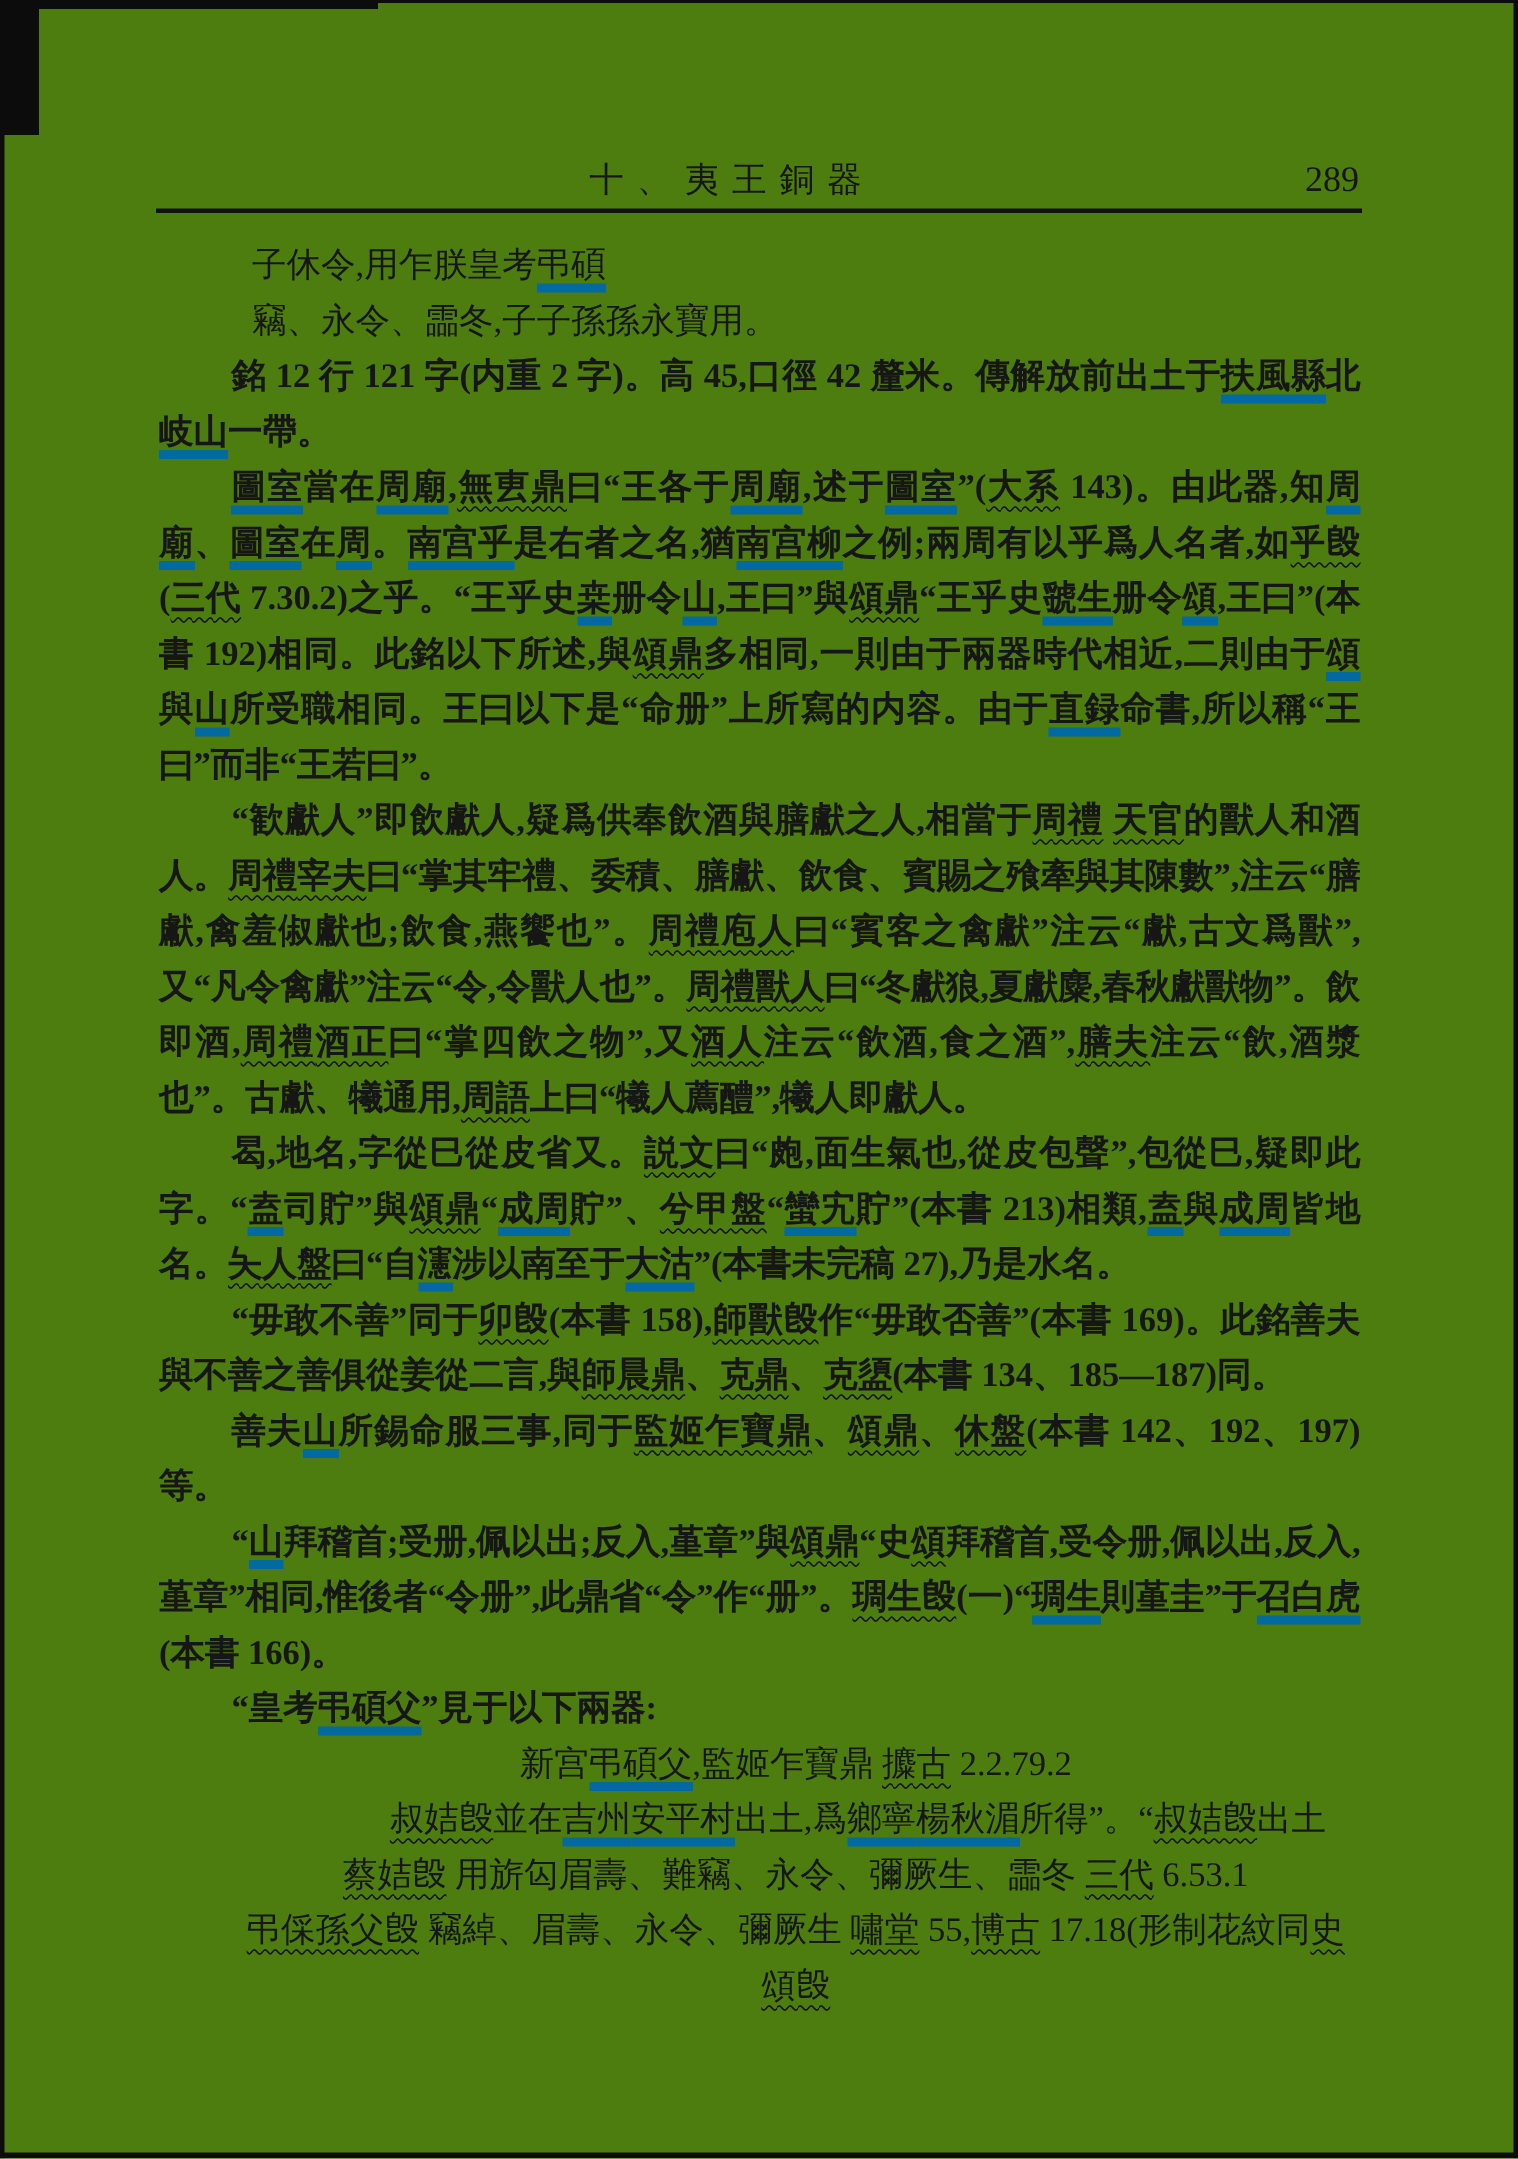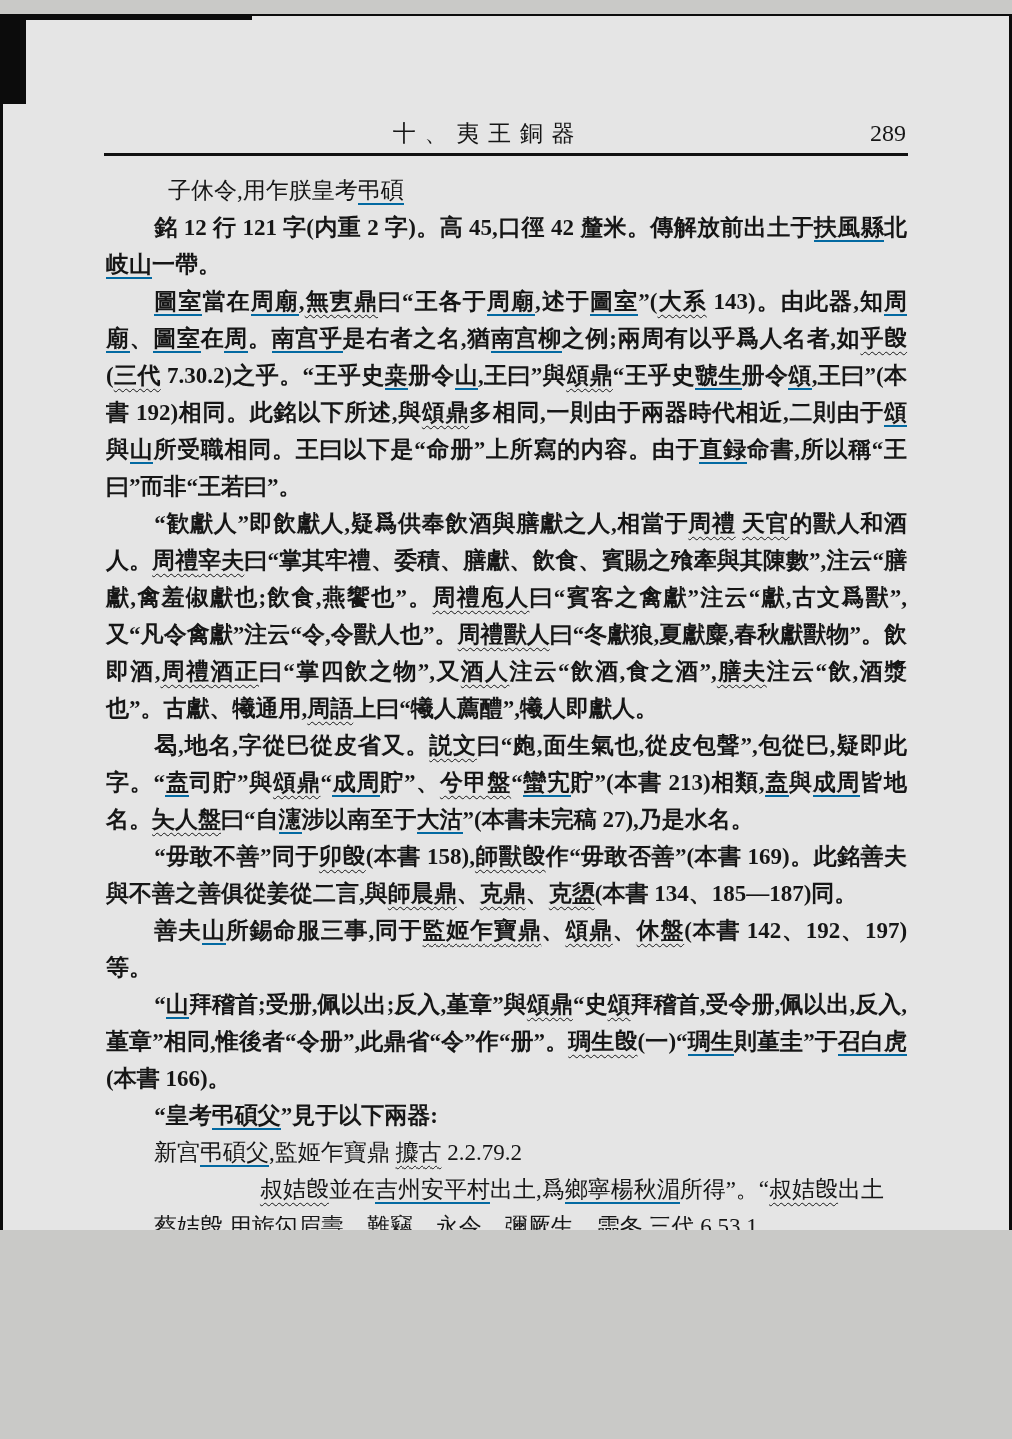--- a/index.html
+++ b/index.html
@@ -1,20 +1,20 @@
 <!DOCTYPE html>
 <html><head>
 <meta charset="utf-8">
 <style>
   html,body{margin:0;padding:0;background:#c9c9c7;}
   .page{
     position:relative;
-    width:1012px;height:1216px;
-    margin:14px auto;
-    background:#e5e5e5;
+    width:1012px;height:1439px;
+    margin:0 auto;
+    background:#4d7c0f;
     overflow:hidden;
     font-family:"Liberation Serif","DejaVu Serif",serif;
     color:#161616;
   }
   
   .edge{position:absolute;background:#0c0c0c;}
   .edge-top{left:0;top:0;width:1012px;height:2px;}
   .edge-bottom{left:0;top:1435px;width:1012px;height:4px;}
   .edge-left{left:0;top:0;width:3px;height:1439px;}
   .edge-right{left:1009px;top:0;width:3px;height:1439px;}
@@ -34,24 +34,24 @@
     background:#111;
   }
 
   .content{
     position:absolute;left:106px;top:158px;width:801px;
     font-size:23px;line-height:37px;
   }
   .blk{margin:0;padding:0;}
   .inscription{margin-left:62px;text-align:left;}
   .para{text-indent:2.1em;text-align:justify;font-weight:bold;}
-  .hang1{margin-left:48px;text-align:left;}
+  .hang1{margin-left:48px;text-align:center;}
   .cont{margin-left:131px;text-align:center;}
 
-  .u-s{border-bottom:2px solid #0369a1;padding-bottom:0px;}
+  .u-s{border-bottom:6px solid #0369a1;padding-bottom:0px;}
   .u-w{text-decoration-line:underline;text-decoration-style:wavy;
        text-decoration-thickness:1px;text-underline-offset:5px;}
 </style>
 </head>
 <body>
 
 <div class="page">
 
   <div class="edge edge-top"></div>
   <div class="edge edge-bottom"></div>
@@ -63,20 +63,21 @@
   <div class="running-head">
     <div class="spacer"></div>
     <span class="head-title">十、夷王銅器</span>
     <div class="spacer"></div>
     <span class="head-page">289</span>
   </div>
   <div class="head-rule"></div>
 
   <div class="content">
       <p class="blk inscription"><span>子休令,用乍朕皇考</span><span class="u-s">弔碩</span></p>
+      <p class="blk inscription"><span>竊、永令、霝冬,子子孫孫永寶用。</span></p>
       <p class="blk para"><span>銘 12 行 121 字(内重 2 字)。高 45,口徑 42 釐米。傳解放前出土于</span><span class="u-s">扶風縣</span><span>北</span><span class="u-s">岐山</span><span>一帶。</span></p>
       <p class="blk para"><span class="u-s">圖室</span><span>當在</span><span class="u-s">周廟</span><span>,</span><span class="u-w">無叀鼎</span><span>曰“王各于</span><span class="u-s">周廟</span><span>,述于</span><span class="u-s">圖室</span><span>”(</span><span class="u-w">大系</span><span> 143)。由此器,知</span><span class="u-s">周廟</span><span>、</span><span class="u-s">圖室</span><span>在</span><span class="u-s">周</span><span>。</span><span class="u-s">南宫乎</span><span>是右者之名,猶</span><span class="u-s">南宫柳</span><span>之例;兩周有以乎爲人名者,如</span><span class="u-w">乎𣪘</span><span>(</span><span class="u-w">三代</span><span> 7.30.2)之乎。“王乎史</span><span class="u-s">桒</span><span>册令</span><span class="u-s">山</span><span>,王曰”與</span><span class="u-w">頌鼎</span><span>“王乎史</span><span class="u-s">虢生</span><span>册令</span><span class="u-s">頌</span><span>,王曰”(本書 192)相同。此銘以下所述,與</span><span class="u-w">頌鼎</span><span>多相同,一則由于兩器時代相近,二則由于</span><span class="u-s">頌</span><span>與</span><span class="u-s">山</span><span>所受職相同。王曰以下是“命册”上所寫的内容。由于</span><span class="u-s">直録</span><span>命書,所以稱“王曰”而非“王若曰”。</span></p>
       <p class="blk para"><span>“歓獻人”即飲獻人,疑爲供奉飲酒與膳獻之人,相當于</span><span class="u-w">周禮</span><span> </span><span class="u-w">天官</span><span>的獸人和酒人。</span><span class="u-w">周禮</span><span class="u-w">宰夫</span><span>曰“掌其牢禮、委積、膳獻、飲食、賓賜之飱牽與其陳數”,注云“膳獻,禽羞俶獻也;飲食,燕饗也”。</span><span class="u-w">周禮</span><span class="u-w">庖人</span><span>曰“賓客之禽獻”注云“獻,古文爲獸”,又“凡令禽獻”注云“令,令獸人也”。</span><span class="u-w">周禮</span><span class="u-w">獸人</span><span>曰“冬獻狼,夏獻麋,春秋獻獸物”。飲即酒,</span><span class="u-w">周禮</span><span class="u-w">酒正</span><span>曰“掌四飲之物”,又</span><span class="u-w">酒人</span><span>注云“飲酒,食之酒”,</span><span class="u-w">膳夫</span><span>注云“飲,酒漿也”。古獻、犧通用,</span><span class="u-w">周語</span><span>上曰“犧人薦醴”,犧人即獻人。</span></p>
       <p class="blk para"><span>曷,地名,字從巳從皮省又。</span><span class="u-w">説文</span><span>曰“皰,面生氣也,從皮包聲”,包從巳,疑即此字。“</span><span class="u-s">盍</span><span>司貯”與</span><span class="u-w">頌鼎</span><span>“</span><span class="u-s">成周</span><span>貯”、</span><span class="u-w">兮甲盤</span><span>“</span><span class="u-s">蠻宄</span><span>貯”(本書 213)相類,</span><span class="u-s">盍</span><span>與</span><span class="u-s">成周</span><span>皆地名。</span><span class="u-w">夨人盤</span><span>曰“自</span><span class="u-s">瀗</span><span>涉以南至于</span><span class="u-s">大沽</span><span>”(本書未完稿 27),乃是水名。</span></p>
       <p class="blk para"><span>“毋敢不善”同于</span><span class="u-w">卯𣪘</span><span>(本書 158),</span><span class="u-w">師獸𣪘</span><span>作“毋敢否善”(本書 169)。此銘善夫與不善之善俱從姜從二言,與</span><span class="u-w">師晨鼎</span><span>、</span><span class="u-w">克鼎</span><span>、</span><span class="u-w">克盨</span><span>(本書 134、185—187)同。</span></p>
       <p class="blk para"><span>善夫</span><span class="u-s">山</span><span>所錫命服三事,同于</span><span class="u-w">監姬乍寶鼎</span><span>、</span><span class="u-w">頌鼎</span><span>、</span><span class="u-w">休盤</span><span>(本書 142、192、197)等。</span></p>
       <p class="blk para"><span>“</span><span class="u-s">山</span><span>拜稽首;受册,佩以出;反入,堇章”與</span><span class="u-w">頌鼎</span><span>“史</span><span class="u-w">頌</span><span>拜稽首,受令册,佩以出,反入,堇章”相同,惟後者“令册”,此鼎省“令”作“册”。</span><span class="u-w">琱生𣪘</span><span>(一)“</span><span class="u-s">琱生</span><span>則堇圭”于</span><span class="u-s">召白虎</span><span>(本書 166)。</span></p>
       <p class="blk para"><span>“皇考</span><span class="u-s">弔碩父</span><span>”見于以下兩器:</span></p>
       <p class="blk hang1"><span>新宫</span><span class="u-s">弔碩父</span><span>,監姬乍寶鼎</span><span>  </span><span class="u-w">攗古</span><span> 2.2.79.2</span></p>
       <p class="blk cont"><span class="u-w">叔姞𣪘</span><span>並在</span><span class="u-s">吉州</span><span class="u-s">安平村</span><span>出土,爲</span><span class="u-s">鄉寧</span><span class="u-s">楊秋湄</span><span>所得”。“</span><span class="u-w">叔姞𣪘</span><span>出土</span></p>

